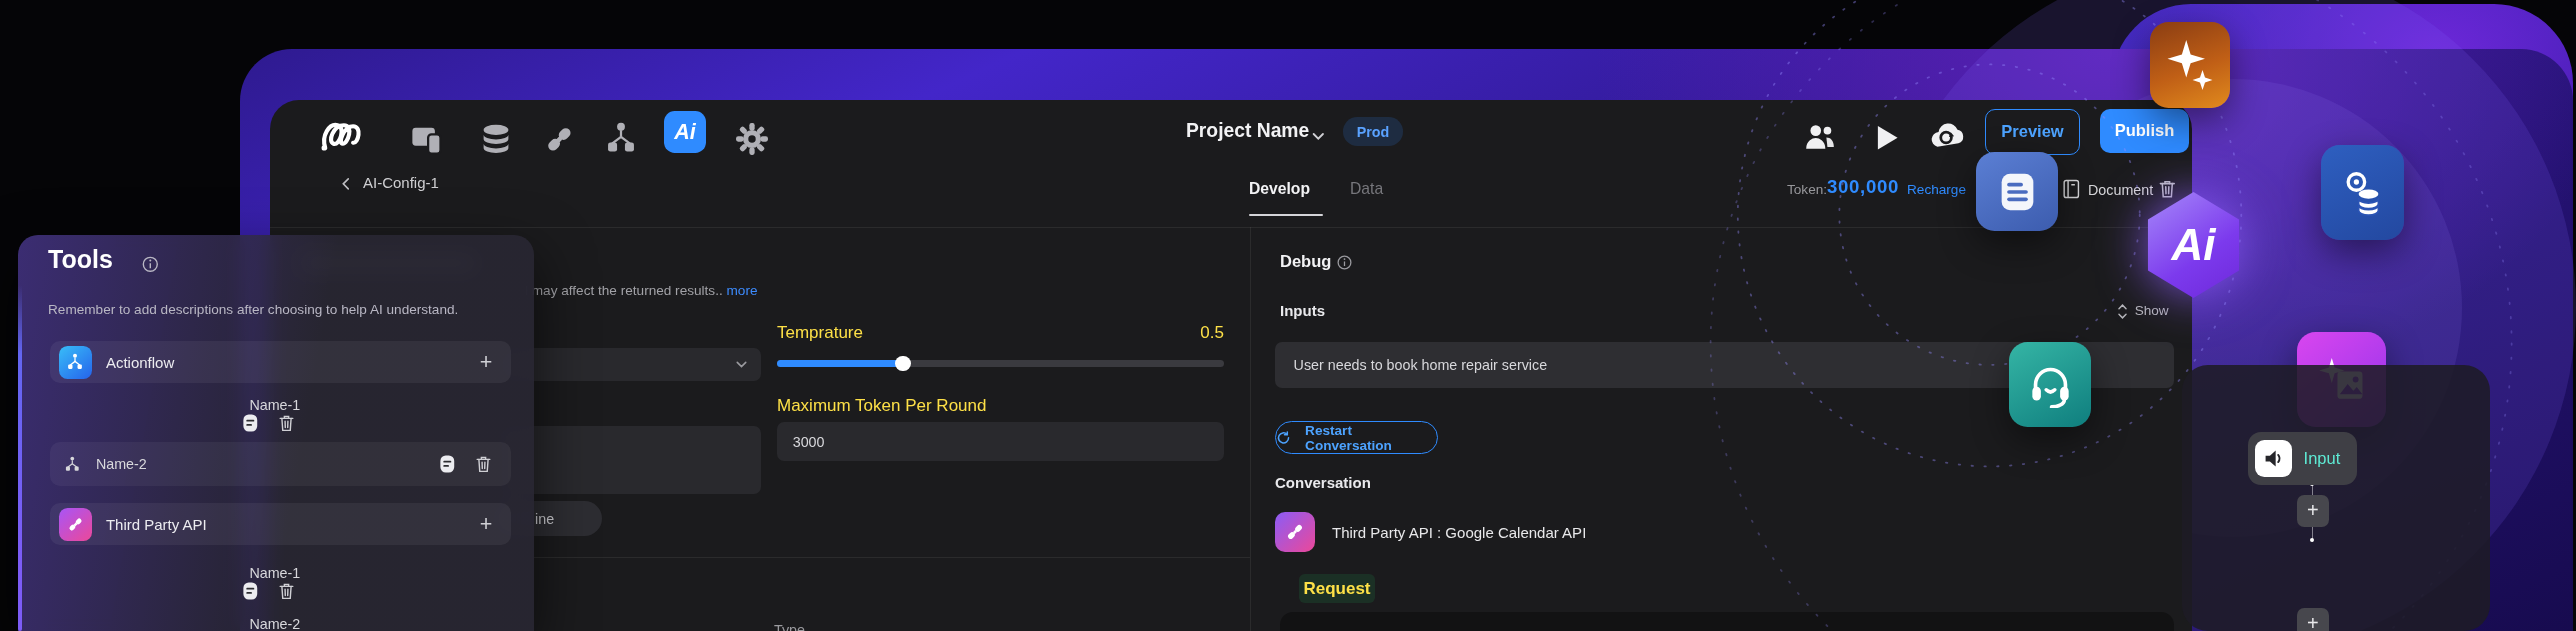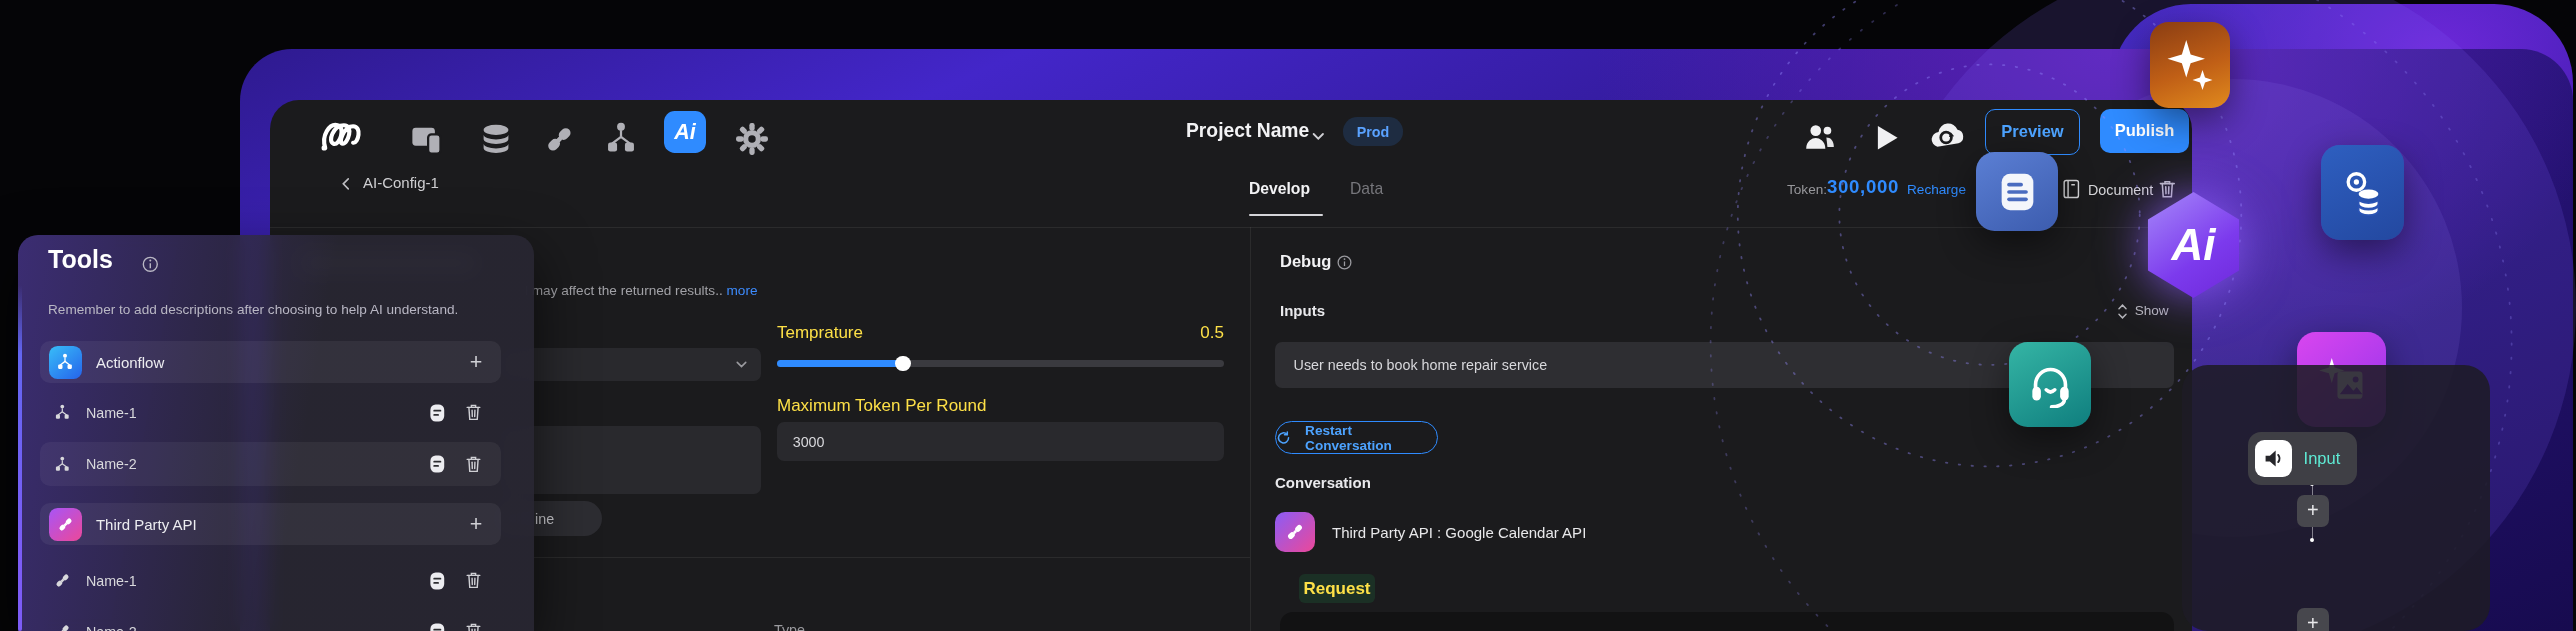--- a/index.html
+++ b/index.html
@@ -131,25 +131,25 @@
 
   
   .tools{left:18px;top:235px;width:516px;height:396px;border-radius:20px 20px 0 0;
          background:linear-gradient(100deg,rgba(74,56,142,0.80),rgba(40,38,50,0.92) 55%);
          -webkit-backdrop-filter:blur(8.6px);backdrop-filter:blur(8.6px);
          box-shadow:0 21.5px 57px rgba(0,0,0,0.6);overflow:hidden;}
   .tools::after{content:"";position:absolute;left:0;top:50px;bottom:0;width:3.6px;border-radius:2.1px;
          background:linear-gradient(180deg,rgba(99,102,241,0) 0%,#6366f1 20%,#7c5cf6 80%);}
   .tools-title{left:30px;top:10px;font-size:25px;font-weight:bold;color:#fff;}
   .tools-sub{left:30px;top:67px;font-size:13.6px;color:#b9b7c4;}
-  .tcard{position:absolute;left:22px;width:461px;background:rgba(255,255,255,0.06);
+  .tcard{position:absolute;left:32px;width:461px;background:rgba(255,255,255,0.06);
          border-radius:10px;display:flex;align-items:center;padding:0 18.6px 0 8.6px;
          box-sizing:border-box;}
   .trow{position:absolute;left:22px;width:461px;display:flex;align-items:center;
-        padding:0 18.6px 0 13px;box-sizing:border-box;}
+        padding:0 18.6px 0 13px;box-sizing:border-box;flex-direction:column;}
   .gicon{width:33px;height:33px;border-radius:8.6px;display:flex;align-items:center;
          justify-content:center;flex:0 0 auto;}
   .gi-blue{background:linear-gradient(140deg,#38bdf8,#2563eb);}
   .gi-pink{background:linear-gradient(140deg,#a855f7,#ec4899);}
   .tlabel{font-size:15px;color:#ececf0;margin-left:14.3px;}
   .t-spacer{flex:1;}
   .t-plus{color:#cfcfd4;font-size:21.5px;font-weight:300;}
   .rowicons{display:flex;align-items:center;gap:18.6px;}
 </style>
 </head>

